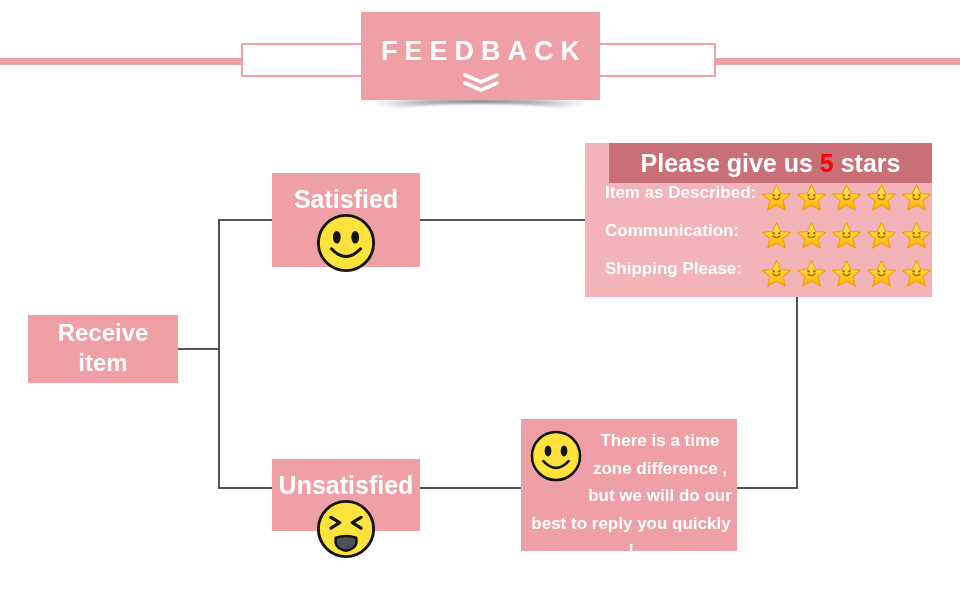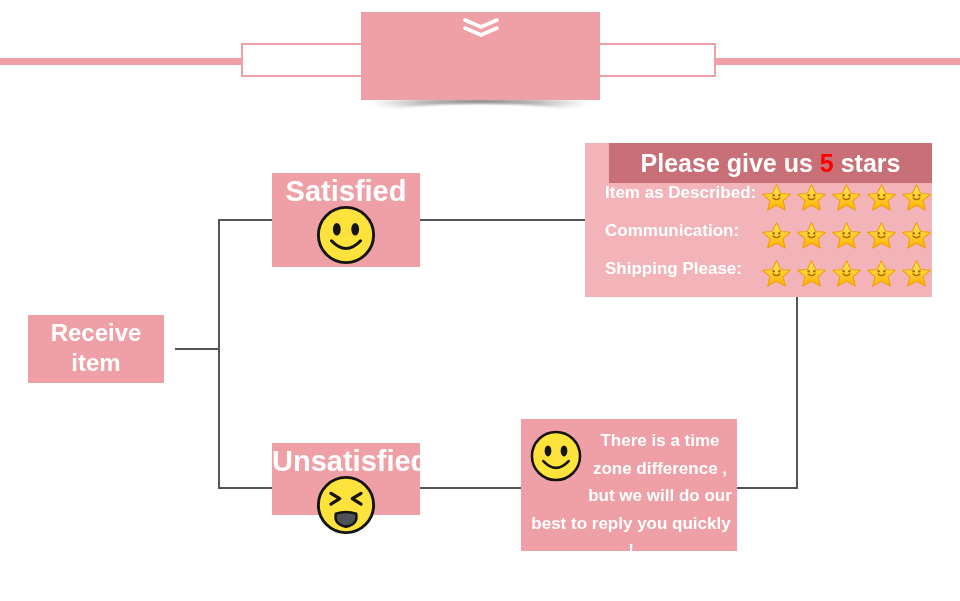--- a/index.html
+++ b/index.html
@@ -14,24 +14,24 @@
     background:radial-gradient(ellipse at 50% 0%, rgba(0,0,0,.55) 0%, rgba(0,0,0,.28) 45%, rgba(0,0,0,0) 75%);
     filter:blur(2px);}
   .banner-shadow-cover{position:absolute;left:396px;top:104px;width:168px;height:15px;background:#ffffff;border-radius:50%;filter:blur(1px);}
   .banner-box{position:absolute;left:361px;top:12px;width:239px;height:88px;background:#efa0a6;text-align:center;}
   .banner-title{margin-top:24px;font-size:27px;color:#ffffff;letter-spacing:7px;text-indent:7px;}
   .banner-chevron{display:block;margin:6px auto 0;}
   
   .line{position:absolute;background:#555555;}
   
   .fbox{position:absolute;background:#efa0a6;color:#ffffff;text-align:center;box-sizing:border-box;}
-  .receive-box{left:28px;top:315px;width:136px;height:68px;font-size:24px;line-height:30px;padding-top:3px;white-space:pre-line;}
+  .receive-box{left:28px;top:315px;width:150px;height:68px;font-size:24px;line-height:30px;padding-top:3px;white-space:pre-line;}
   .satisfied-box{left:272px;top:173px;width:148px;height:94px;}
-  .unsatisfied-box{left:272px;top:443px;width:148px;height:72px;}
-  .fbox .flabel{display:block;font-size:29px;line-height:30px;margin-top:3px;}
+  .unsatisfied-box{left:272px;top:459px;width:148px;height:72px;}
+  .fbox .flabel{display:block;font-size:25px;line-height:30px;margin-top:11px;}
   .face{display:block;margin:0 auto;}
   .face.lg{width:62px;height:62px;margin-top:-2px;}
   
   .ratings-panel{position:absolute;left:585px;top:143px;width:347px;height:154px;background:#f2b4b8;}
   .ratings-header{height:40px;line-height:40px;background:#c96f77;color:#ffffff;font-size:25px;text-align:center;margin-left:24px;}
   .ratings-header .hl{color:#ff0000;}
   .rating-row{display:flex;align-items:flex-start;height:38px;padding-left:9px;margin-left:11px;}
   .rating-label{width:158px;font-size:17px;color:#ffffff;}
   .stars{display:flex;gap:4px;align-items:center;}
   .star{width:31px;height:31px;}
@@ -71,20 +71,21 @@
   </defs>
 </svg>
 
 <div class="canvas">
 
   <div class="thick-line"></div>
   <div class="banner-bar"></div>
   <div class="banner-shadow"></div>
   <div class="banner-shadow-cover"></div>
   <div class="banner-box">
+    <div class="banner-title">FEEDBACK</div>
     <svg class="banner-chevron" width="40" height="19" viewBox="0 0 40 19">
       <path d="M4 2 L20 9 L36 2" stroke="#ffffff" stroke-width="3.6" fill="none" stroke-linecap="round" stroke-linejoin="round"></path>
       <path d="M4 10 L20 17 L36 10" stroke="#ffffff" stroke-width="3.6" fill="none" stroke-linecap="round" stroke-linejoin="round"></path>
     </svg>
   </div>
 
   <div class="line" style="left:175px;top:348px;width:44px;height:2px;"></div>
   <div class="line" style="left:218px;top:219px;width:2px;height:270px;"></div>
   <div class="line" style="left:218px;top:219px;width:368px;height:2px;"></div>
   <div class="line" style="left:218px;top:487px;width:580px;height:2px;"></div>

